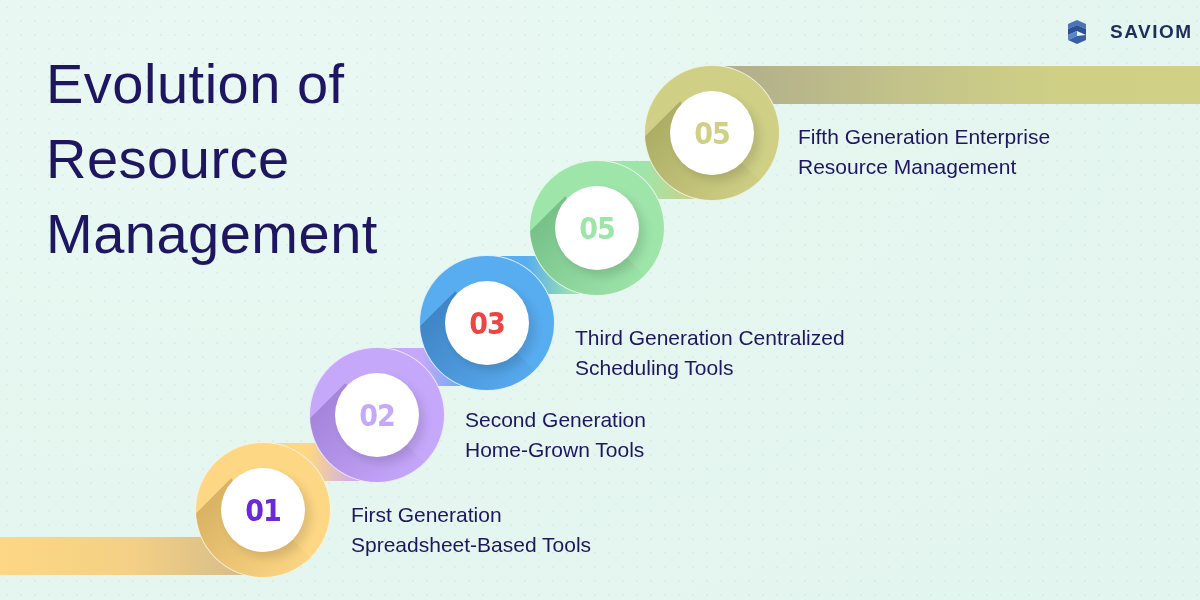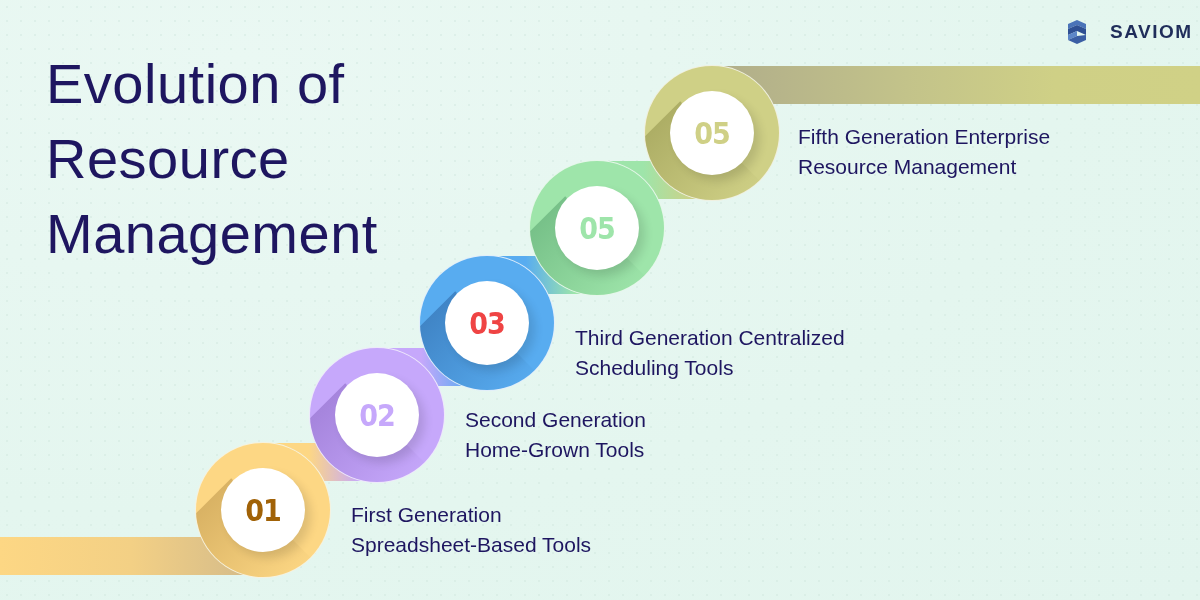--- a/index.html
+++ b/index.html
@@ -43,21 +43,21 @@
   <div class="bar" style="left:0; top:537px; width:263px; background:linear-gradient(90deg,#fdd784 0%,#f3d085 50%,#d1b98a 100%);"></div>
   <div class="bar" style="left:263px; top:443px; width:114px; background:linear-gradient(90deg,#fdd784 40%,#c6a8fb 85%);"></div>
   <div class="bar" style="left:377px; top:348px; width:110px; background:linear-gradient(90deg,#c6a8fb 40%,#58acf0 85%);"></div>
   <div class="bar" style="left:487px; top:256px; width:110px; background:linear-gradient(90deg,#58acf0 35%,#9ee5aa 80%);"></div>
   <div class="bar" style="left:597px; top:161px; width:115px; background:linear-gradient(90deg,#9ee5aa 40%,#cfd086 85%);"></div>
   <div class="bar" style="left:712px; top:66px; width:488px; background:linear-gradient(90deg,#b0ad8a 0%,#c3c38a 40%,#cfd086 70%,#d0d186 100%);"></div>
 
   <div class="circle" style="left:196px; top:443px; background:#fdd784; box-shadow:0 0 0 1px #f6f2de;">
     <div class="shadow" style="background:linear-gradient(90deg, rgba(150,110,40,0.35), rgba(150,110,40,0));"></div>
     <div class="inner">
-        <span class="num" style="color:#a16207;">01</span>
+        <span class="num" style="color:#6d28d9;">01</span>
       </div>
   </div>
   <div class="circle" style="left:310px; top:348px; background:#c6a8fb; box-shadow:0 0 0 1px #eee8fb;">
     <div class="shadow" style="background:linear-gradient(90deg, rgba(90,50,150,0.3), rgba(90,50,150,0));"></div>
     <div class="inner">
         <span class="num" style="color:#c6a8fb;">02</span>
       </div>
   </div>
   <div class="circle" style="left:420px; top:256px; background:#58acf0; box-shadow:0 0 0 1px #e2eefa;">
     <div class="shadow" style="background:linear-gradient(90deg, rgba(20,60,120,0.35), rgba(20,60,120,0));"></div>

